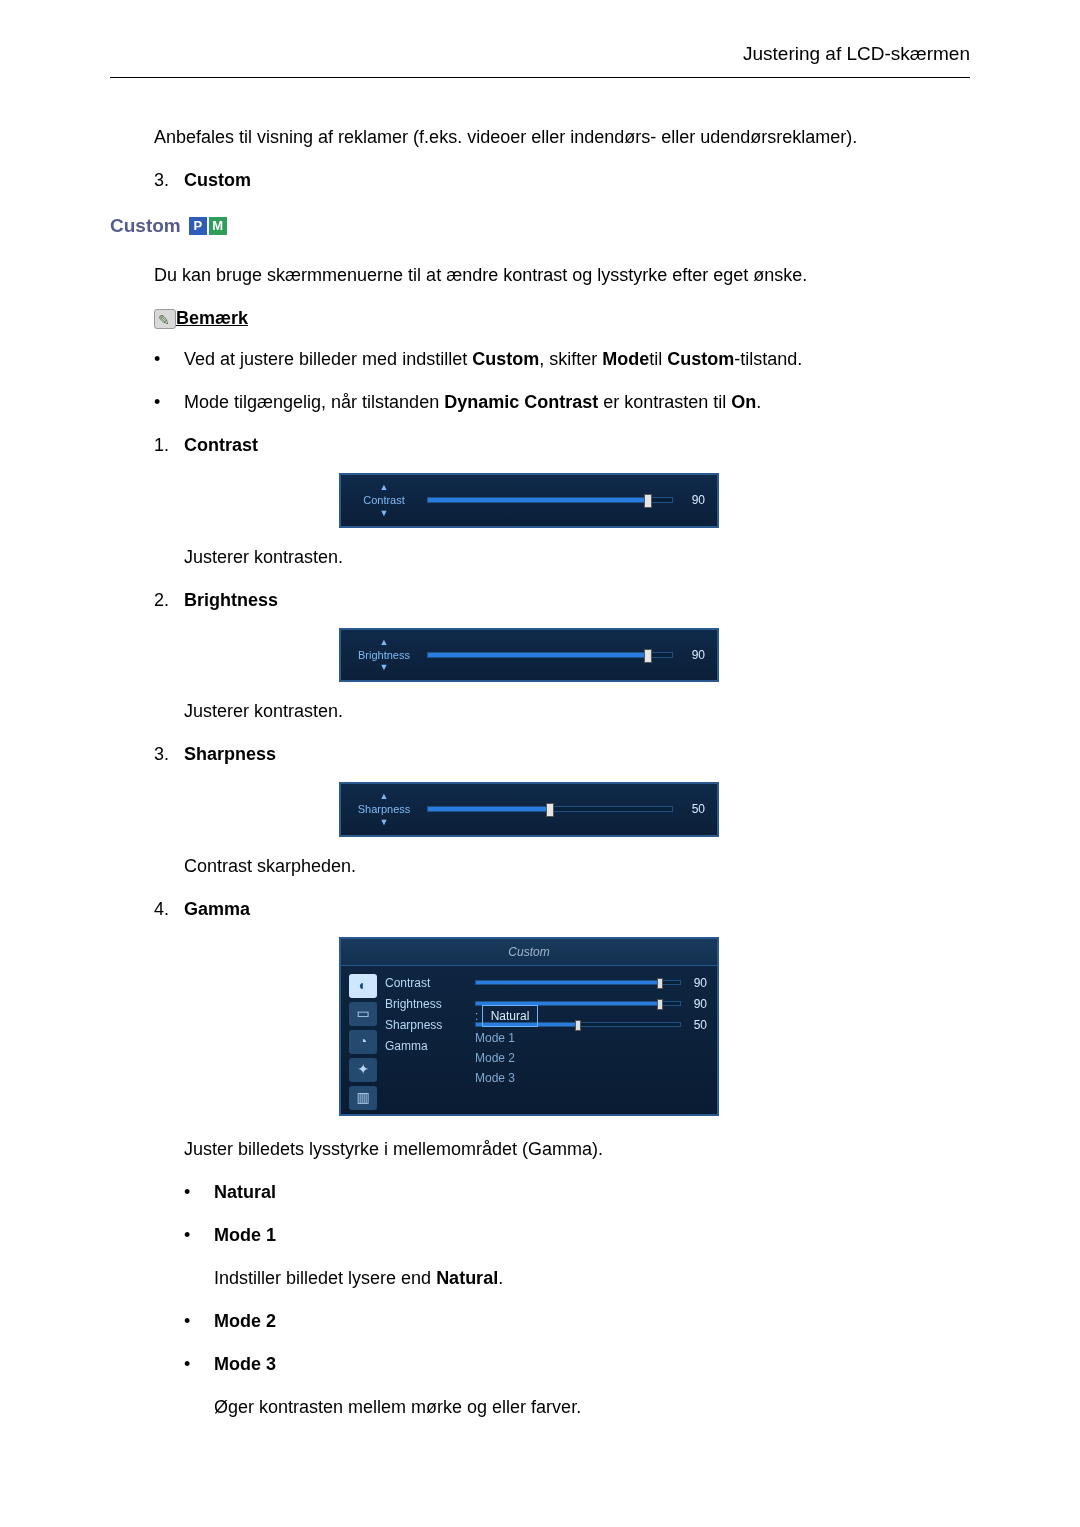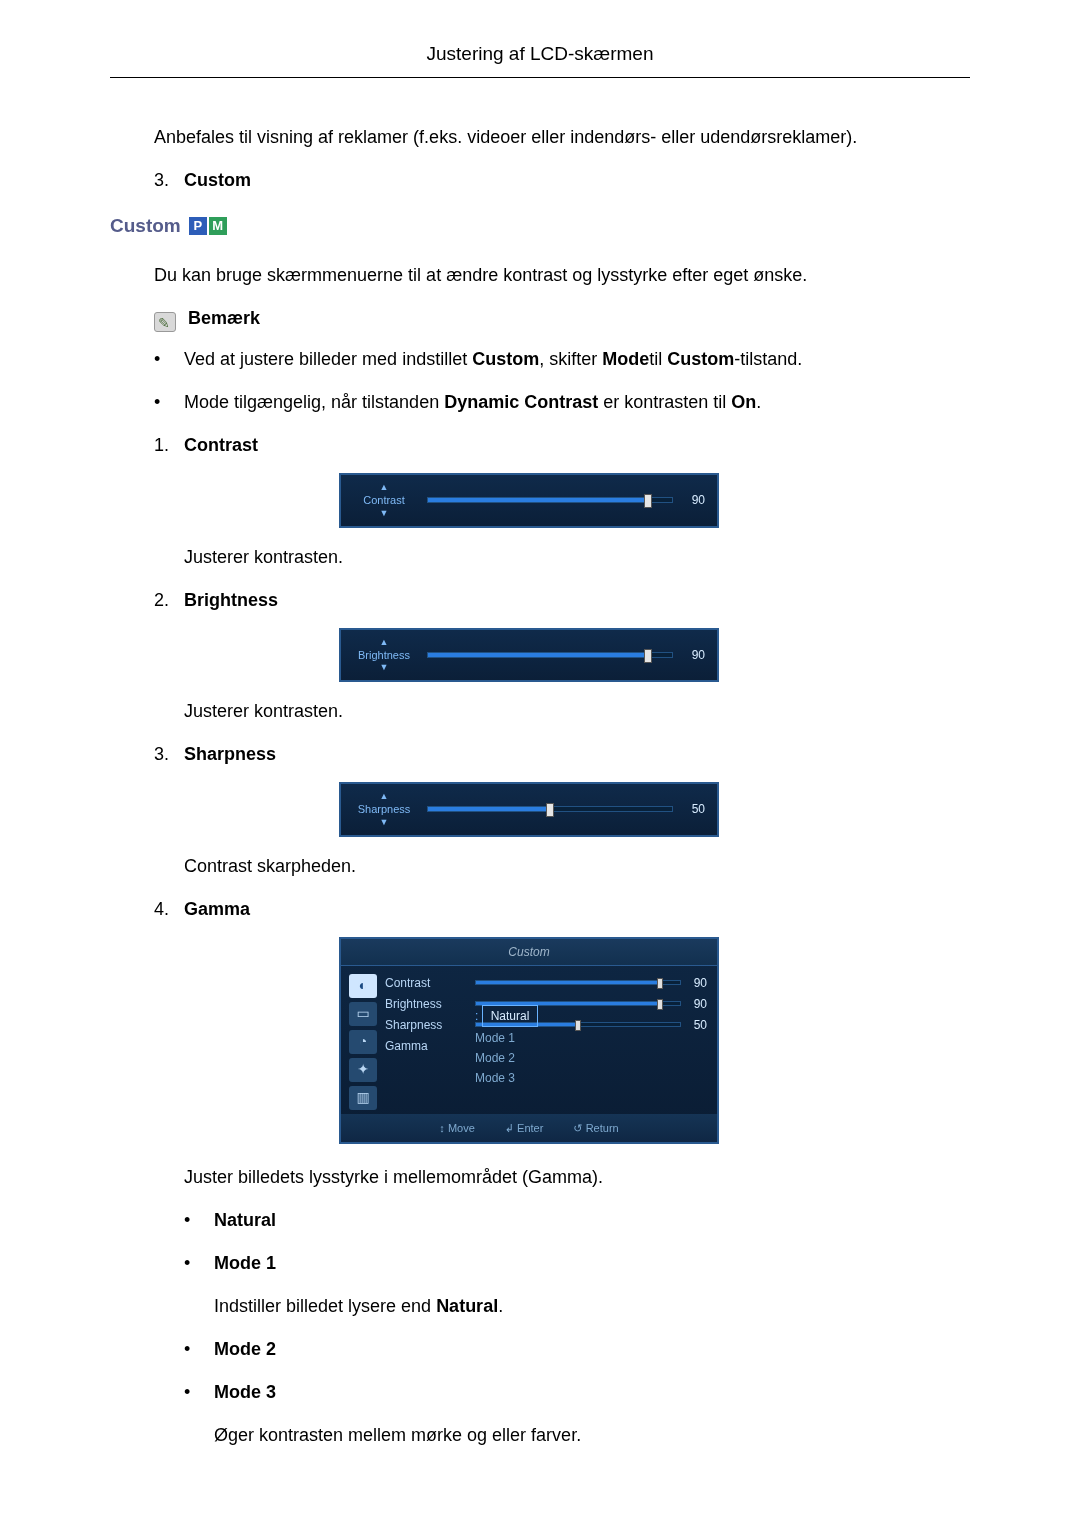--- a/index.html
+++ b/index.html
@@ -9,21 +9,21 @@
     width: 1080px;
     margin: 0 auto;
     color: #000;
     font-size: 18px;
     line-height: 1.5;
   }
   .page {
     padding: 40px 110px 50px 110px;
   }
   .header-title {
-    text-align: center;
+    text-align: right;
     font-size: 19px;
     padding-bottom: 8px;
     border-bottom: 1px solid #000;
     margin-bottom: 46px;
   }
   .content-indent {
     margin-left: 44px;
   }
   .para {
     margin-bottom: 16px;
@@ -58,23 +58,24 @@
     align-items: center;
     justify-content: center;
     font-size: 13px;
     font-weight: bold;
     color: #fff;
   }
   .pm-p { background: #2d5db8; }
   .pm-m { background: #2f9e5a; }
   .note-row {
     display: flex;
-    align-items: flex-end;
-    gap: 12px;
+    align-items: center;
+    gap: 0;
     margin-bottom: 14px;
+    text-decoration: underline;
   }
   .note-icon {
     display: inline-block;
     width: 22px;
     height: 20px;
     background: #d9d9d9;
     border: 1px solid #999;
     border-radius: 3px;
     position: relative;
   }
@@ -397,25 +398,20 @@
               <span class="gamma-sel-box">Natural</span>
               <div class="gamma-opts">
                 <span>Mode 1</span>
                 <span>Mode 2</span>
                 <span>Mode 3</span>
               </div>
             </div>
           </div>
         </div>
       </div>
-      <div class="osd-menu-footer">
-        <span><span>↕</span> <span>Move</span></span>
-        <span><span>↲</span> <span>Enter</span></span>
-        <span><span>↺</span> <span>Return</span></span>
-      </div>
     </div>
 
     <div class="sub-indent para">Juster billedets lysstyrke i mellemområdet (Gamma).</div>
 
     <div class="sub-indent">
       <div class="bullet-item">
         <div class="dot">•</div>
         <div class="bullet-body bold">Natural</div>
       </div>
 

